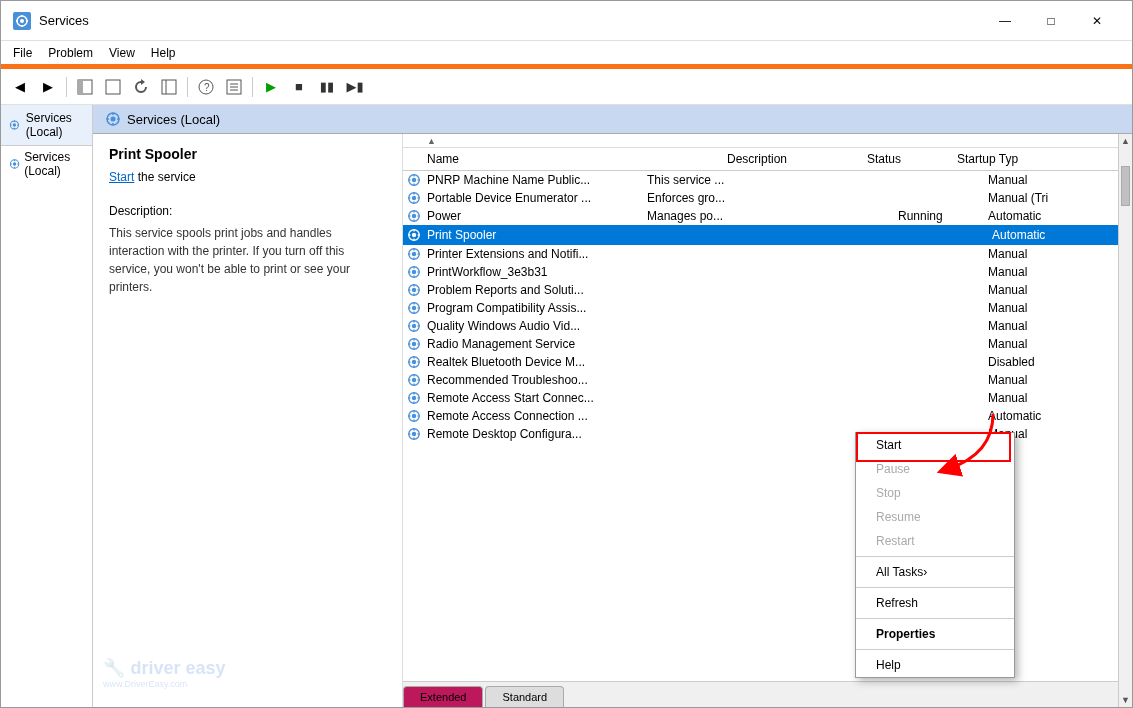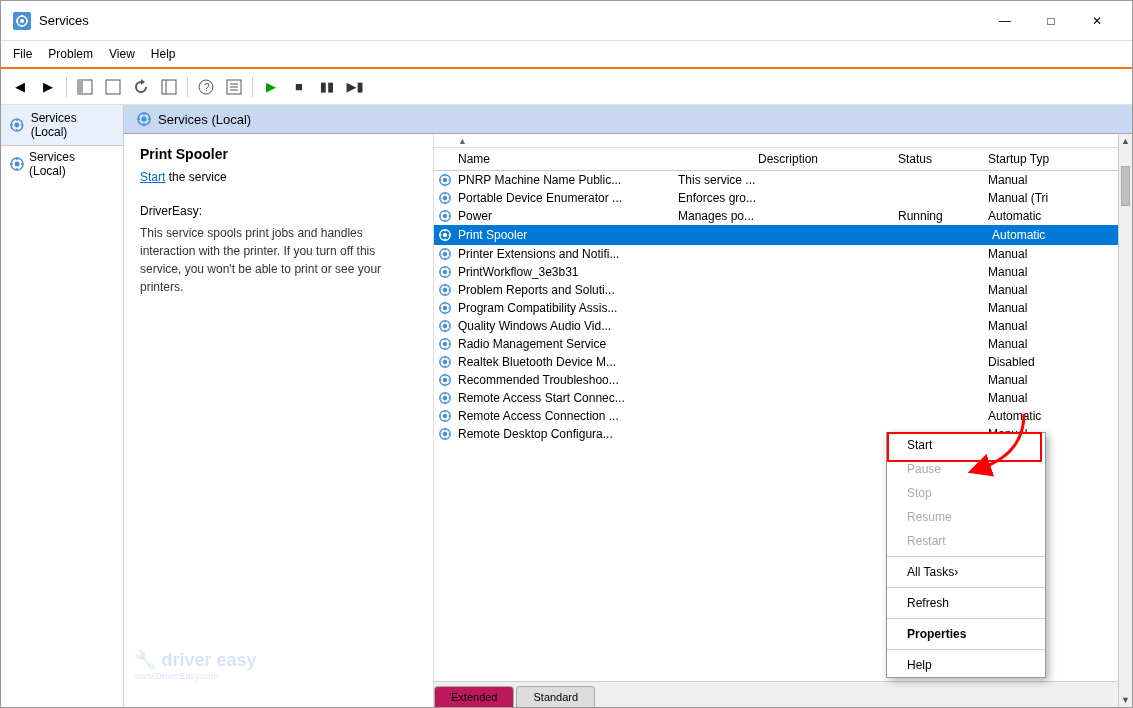--- a/index.html
+++ b/index.html
@@ -65,21 +65,21 @@
       color: #000;
       display: flex;
       align-items: center;
       justify-content: center;
     }
 
     
     .menu-bar {
       display: flex;
       padding: 2px 4px;
-      border-bottom: 2px solid #f97316;
+      border-bottom: 5px solid #f97316;
       height: 28px;
       align-items: center;
     }
 
     .menu-item {
       padding: 2px 8px;
       cursor: pointer;
       font-size: 12px;
     }
 
@@ -252,21 +252,21 @@
       padding: 2px 0;
       padding-left: 4px;
       cursor: pointer;
       font-size: 12px;
       border-bottom: none;
     }
     .table-row.selected { background: #0078d7; color: #fff; }
 
     .row-name { width: 220px; overflow: hidden; text-overflow: ellipsis; white-space: nowrap; }
     .row-desc { width: 220px; overflow: hidden; text-overflow: ellipsis; white-space: nowrap; }
-    .row-status { width: 90px; }
+    .row-status { width: 90px; margin-left: 31px; }
     .row-startup { width: 130px; overflow: hidden; text-overflow: ellipsis; white-space: nowrap; }
 
     
     .tab-bar {
       display: flex;
       border-top: 1px solid #ccc;
       background: #f0f0f0;
       height: 26px;
       align-items: flex-end;
     }
@@ -352,21 +352,21 @@
       background: #c0c0c0;
       border: 1px solid #aaa;
       margin: 2px;
       height: 40px;
       margin-top: 20px;
     }
 
     
     .watermark {
       position: absolute;
-      bottom: 26px;
+      bottom: 18px;
       left: 10px;
       opacity: 0.4;
       font-size: 11px;
       color: #3a7bd5;
     }
   </style>
 </head>
 <body>
 
 <div class="window">
@@ -488,21 +488,21 @@
 
       <div class="content-area" style="position:relative;">
 
         <div class="service-detail">
           <h3>Print Spooler</h3>
           <div style="margin-bottom:8px;">
             <span class="start-link">Start</span>
             <span class="start-text"> the service</span>
           </div>
           <div class="description-section">
-            <div class="description-label">DriverEasy:</div>
+            <div class="description-label">Description:</div>
             <div class="description-text">This service spools print jobs and handles interaction with the printer. If you turn off this service, you won't be able to print or see your printers.</div>
           </div>
         </div>
 
         <div class="services-table-area">
 
           <div style="height:14px; background:#fff; border-bottom:1px solid #ddd; display:flex; align-items:center; padding-left:24px;">
             <span style="font-size:9px; color:#666;">▲</span>
           </div>
 

